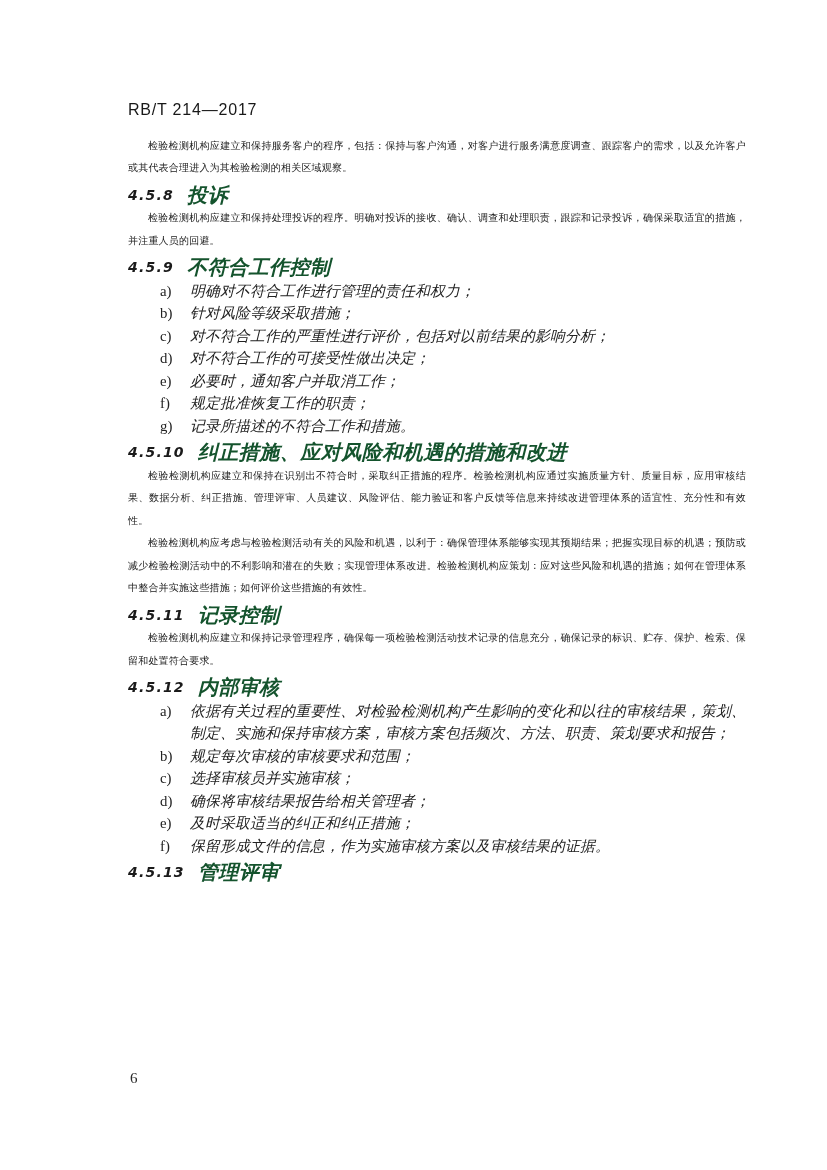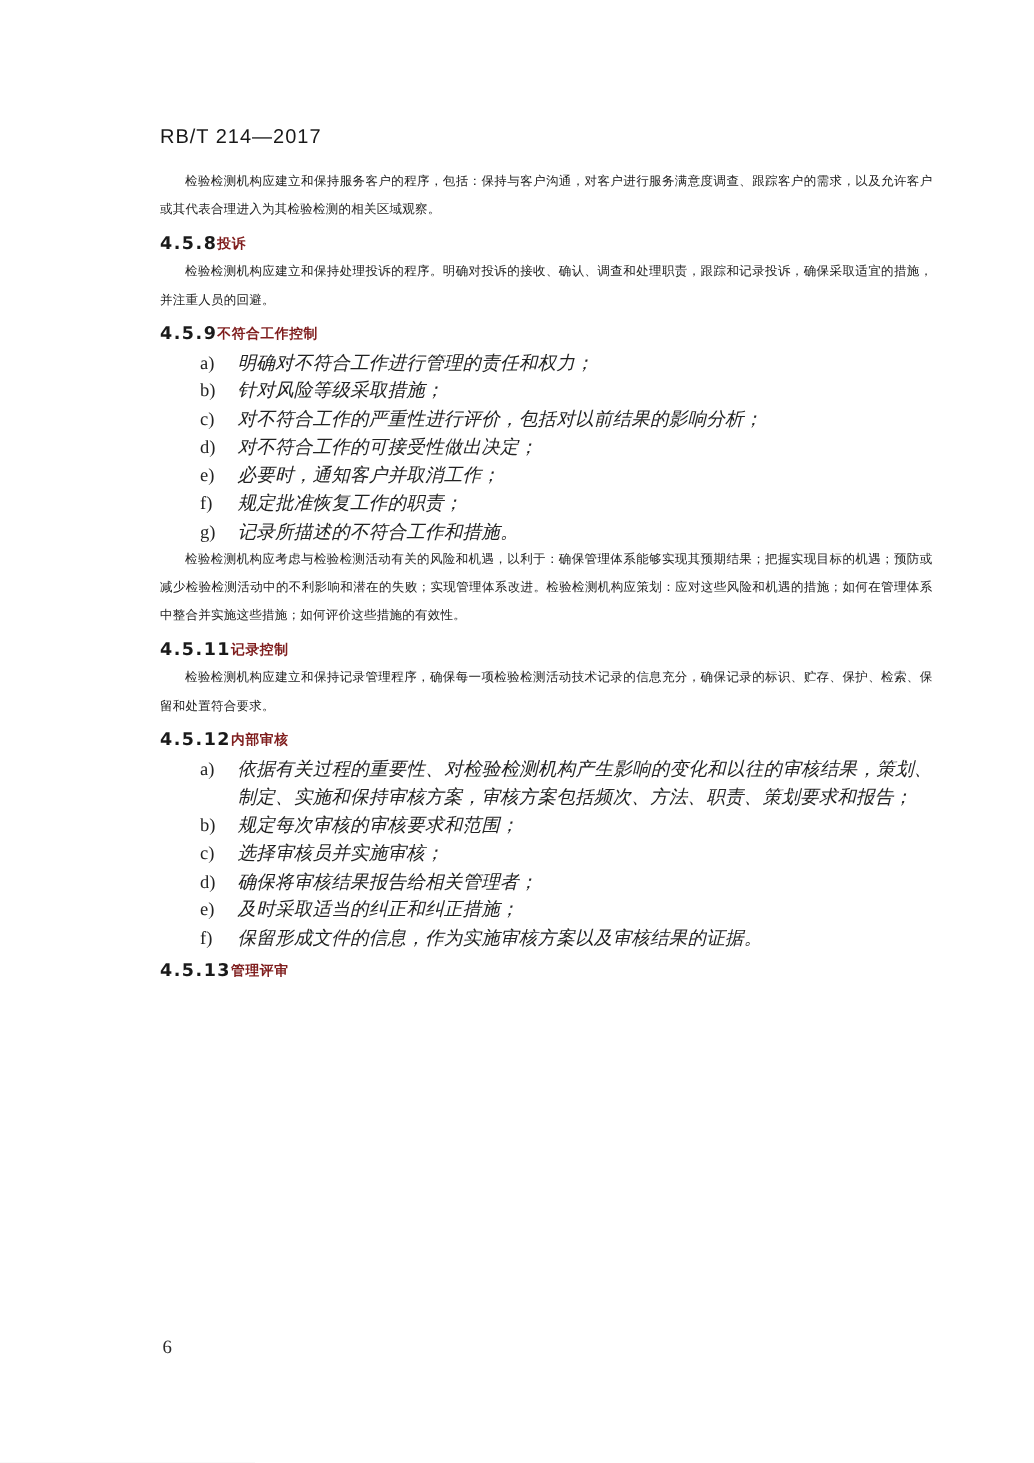--- a/index.html
+++ b/index.html
@@ -36,37 +36,39 @@
     font-size: 10px;
     line-height: 22.5px;
     text-indent: 2em;
     text-align: justify;
     letter-spacing: 0.2px;
     color: #222222;
   }
   .section-heading {
     display: flex;
     align-items: center;
+    gap: 13px;
     margin: 4px 0 1px 0;
     line-height: 22.5px;
+    font-style: italic;
   }
   .section-number {
     font-family: "DejaVu Sans", "Liberation Sans", sans-serif;
     font-weight: 700;
     font-size: 14px;
     letter-spacing: 1.2px;
     color: #1a1a1a;
     white-space: nowrap;
   }
   .section-title {
     font-family: "Liberation Sans", sans-serif;
     font-weight: 700;
-    font-size: 11px;
+    font-size: 20px;
     letter-spacing: 0.5px;
-    color: #7f1d1d;
+    color: #14532d;
   }
   ol.item-list {
     list-style: none;
     margin: 0;
     padding: 0 0 0 32px;
   }
   ol.item-list li {
     display: flex;
     font-size: 14.8px;
     line-height: 22.5px;
@@ -136,20 +138,25 @@
       <li>
         <span class="item-label">f)</span>
         <span class="item-text">规定批准恢复工作的职责；</span>
       </li>
       <li>
         <span class="item-label">g)</span>
         <span class="item-text">记录所描述的不符合工作和措施。</span>
       </li>
     </ol>
 
+    <div class="section-heading">
+      <span class="section-number">4.5.10</span>
+      <span class="section-title">纠正措施、应对风险和机遇的措施和改进</span>
+    </div>
+    <p class="body-para">检验检测机构应建立和保持在识别出不符合时，采取纠正措施的程序。检验检测机构应通过实施质量方针、质量目标，应用审核结果、数据分析、纠正措施、管理评审、人员建议、风险评估、能力验证和客户反馈等信息来持续改进管理体系的适宜性、充分性和有效性。</p>
     <p class="body-para">检验检测机构应考虑与检验检测活动有关的风险和机遇，以利于：确保管理体系能够实现其预期结果；把握实现目标的机遇；预防或减少检验检测活动中的不利影响和潜在的失败；实现管理体系改进。检验检测机构应策划：应对这些风险和机遇的措施；如何在管理体系中整合并实施这些措施；如何评价这些措施的有效性。</p>
 
     <div class="section-heading">
       <span class="section-number">4.5.11</span>
       <span class="section-title">记录控制</span>
     </div>
     <p class="body-para">检验检测机构应建立和保持记录管理程序，确保每一项检验检测活动技术记录的信息充分，确保记录的标识、贮存、保护、检索、保留和处置符合要求。</p>
 
     <div class="section-heading">
       <span class="section-number">4.5.12</span>

